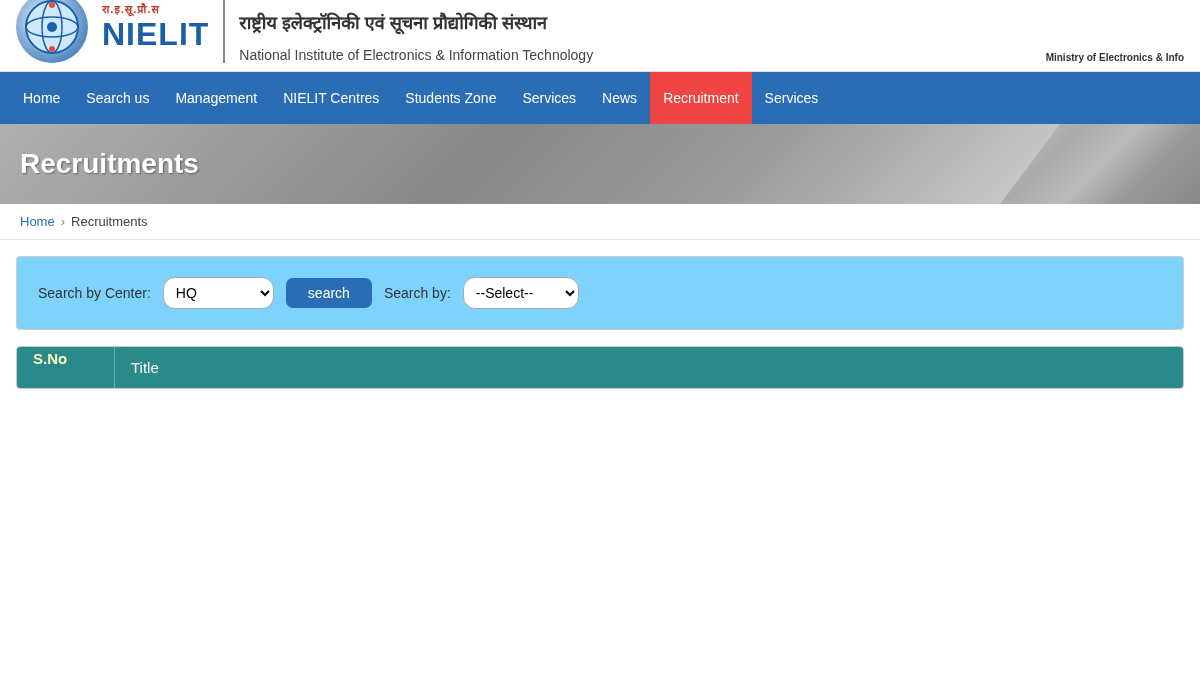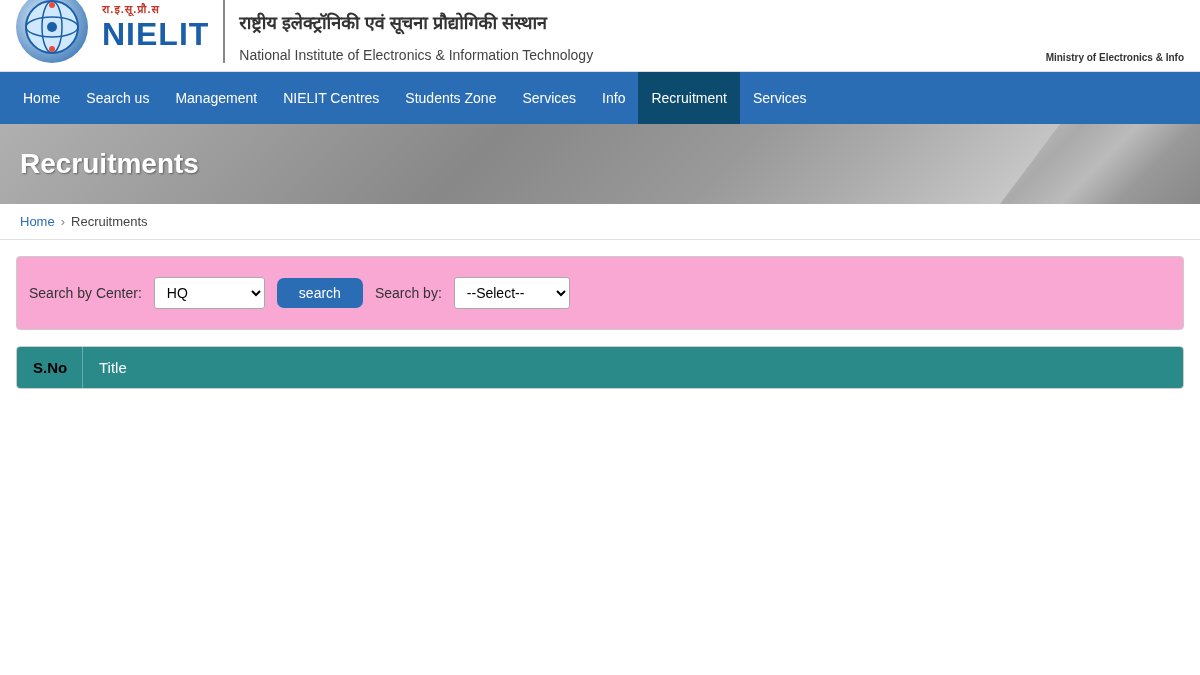--- a/index.html
+++ b/index.html
@@ -91,21 +91,21 @@
       text-decoration: none;
       font-size: 14px;
       padding: 0 13px;
       height: 52px;
       display: flex;
       align-items: center;
       white-space: nowrap;
       cursor: pointer;
     }
     .navbar a.active {
-      background: #0c4a6e;
+      background: #ef4444;
     }
 
     
     .banner {
       height: 80px;
       background: linear-gradient(135deg, #b0b0b0 0%, #888 40%, #999 60%, #aaa 70%, #c8c8c8 85%, #ddd 100%);
       display: flex;
       align-items: center;
       padding: 0 20px;
       position: relative;
@@ -147,39 +147,39 @@
       color: #888;
       font-size: 13px;
     }
     .breadcrumb-bar .current {
       color: #444;
       font-size: 13px;
     }
 
     
     .search-section {
-      background: #f9a8d4;
+      background: #7dd3fc;
       margin: 16px 16px 0 16px;
       border: 1px solid #ccc;
       border-radius: 4px;
-      padding: 20px 12px;
+      padding: 20px 21px;
       display: flex;
       align-items: center;
       gap: 12px;
       flex-wrap: wrap;
     }
     .search-section label {
       font-size: 14px;
       color: #333;
     }
     .search-section select {
       padding: 6px 28px 6px 8px;
       font-size: 14px;
       border: 1px solid #aaa;
-      border-radius: 3px;
+      border-radius: 12px;
       background: #fff;
       cursor: pointer;
       appearance: auto;
       min-width: 90px;
     }
     .search-btn {
       background: #2a6db5;
       color: #fff;
       border: none;
       padding: 7px 22px;
@@ -193,25 +193,25 @@
       margin: 16px 16px 0 16px;
       border: 1px solid #ccc;
       border-radius: 4px;
       overflow: hidden;
     }
     .table-header {
       background: #2a8a8a;
       display: flex;
     }
     .table-header .col-sno {
-      width: 66px;
-      padding: 12px 16px;
+      width: 98px;
+      padding: 3px 16px;
       font-size: 15px;
       font-weight: bold;
-      color: #000000;
+      color: #fef9c3;
       border-right: 1px solid rgba(255,255,255,0.3);
     }
     .table-header .col-title {
       flex: 1;
       padding: 12px 16px;
       font-size: 15px;
       font-weight: normal;
       color: #fff;
     }
   </style>
@@ -243,21 +243,21 @@
   <div class="ministry-text">Ministry of Electronics &amp; Info</div>
 </div>
 
 <nav class="navbar">
   <a>Home</a>
   <a>Search us</a>
   <a>Management</a>
   <a>NIELIT Centres</a>
   <a>Students Zone</a>
   <a>Services</a>
-  <a>Info</a>
+  <a>News</a>
   <a class="active">Recruitment</a>
   <a>Services</a>
 </nav>
 
 <div class="banner">
   <span class="banner-title">Recruitments</span>
 </div>
 
 <div class="breadcrumb-bar">
   <a>Home</a>

